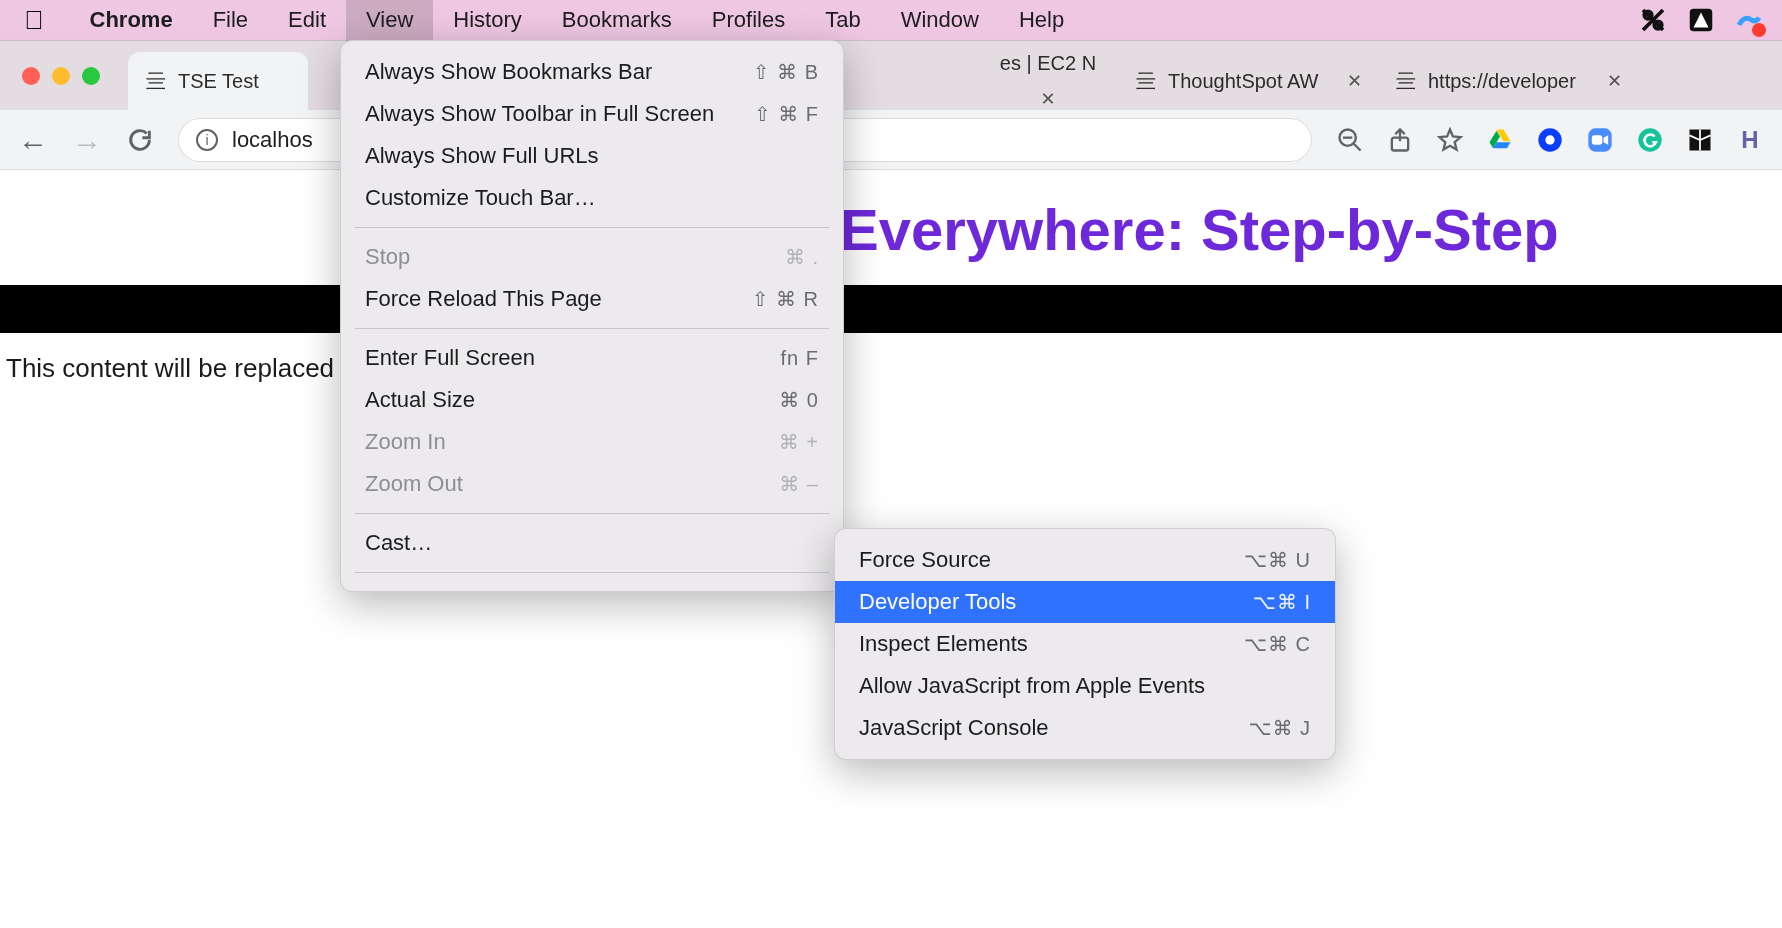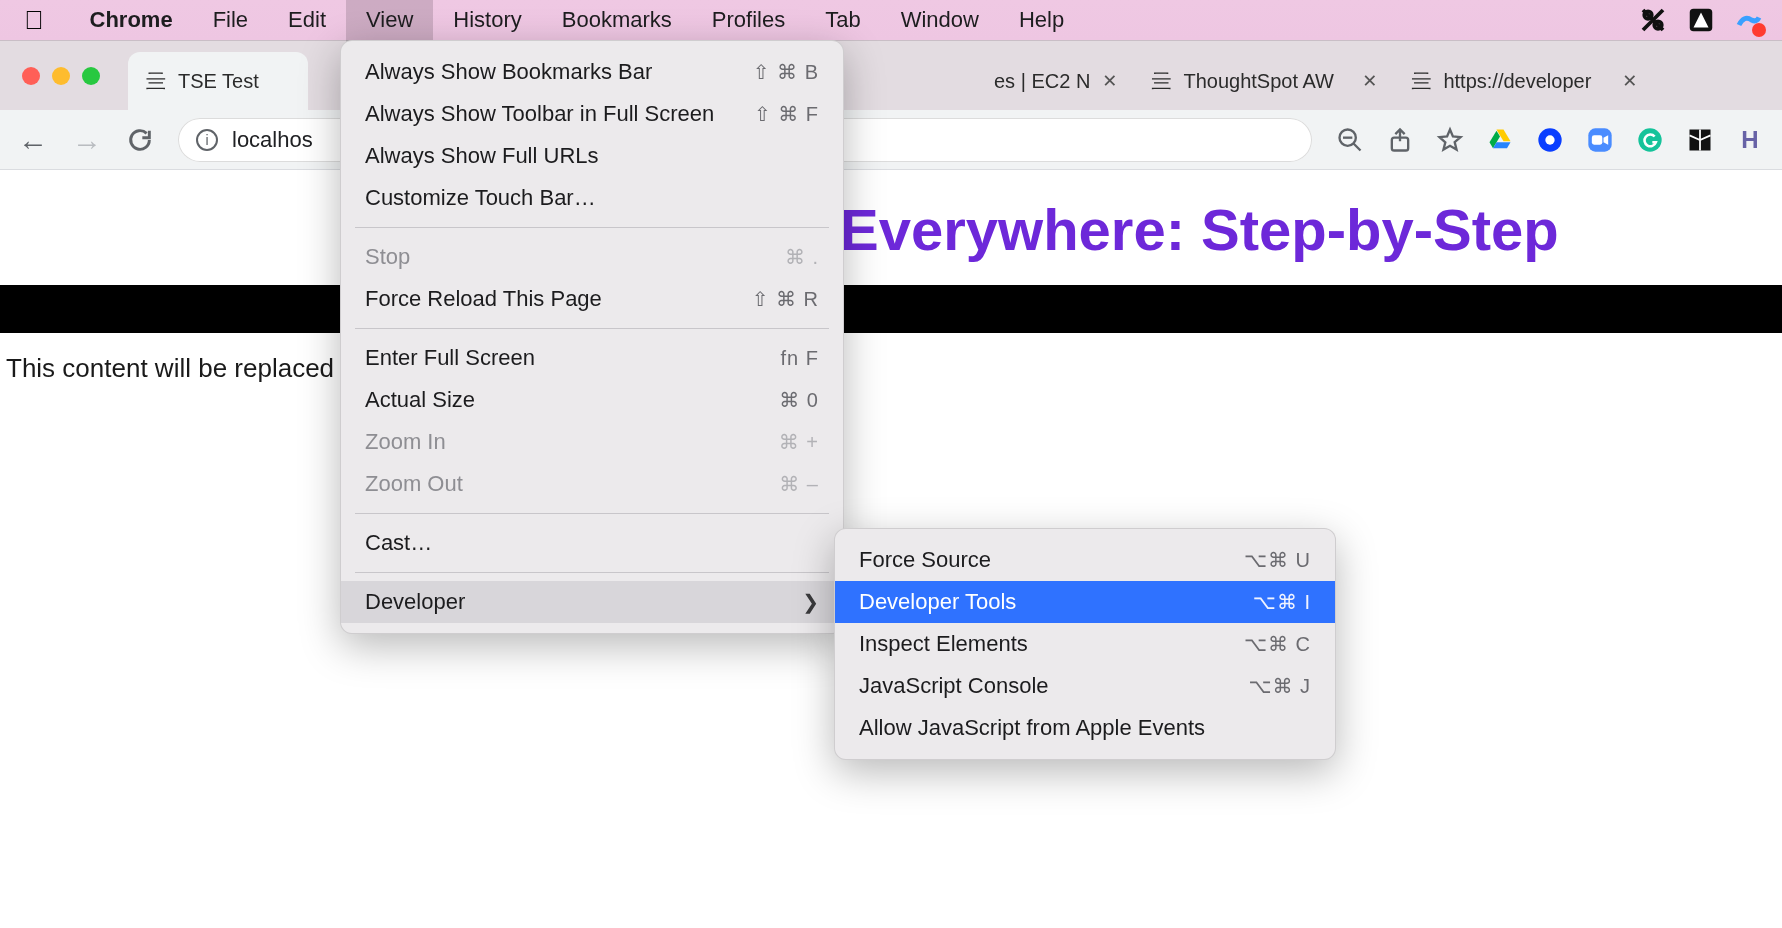--- a/index.html
+++ b/index.html
@@ -143,21 +143,21 @@
 
     <div class="tab active" style="min-width:180px;">
       <span class="favicon">
           <span class="ts-glyph">亖</span>
         </span>
       <span class="title">TSE Test</span>
     </div>
 
     <div style="width:670px"></div>
 
-    <div class="tab" style="min-width:140px;">
+    <div class="tab" style="min-width:140px;flex-direction:column;">
       <span class="title">es | EC2 N</span>
       <span class="close">✕</span>
     </div>
 
     <div class="tab">
       <span class="favicon">
           <span class="ts-glyph">亖</span>
         </span>
       <span class="title">ThoughtSpot AW</span>
       <span class="close">✕</span>
@@ -290,40 +290,36 @@
   <div class="mi disabled">
     <span>Zoom Out</span>
     <span class="sc">⌘ –</span>
   </div>
   <div class="sep"></div>
   <div class="mi">
     <span>Cast…</span>
       <span></span>
   </div>
   <div class="sep"></div>
-  <div class="mi submenu-parent active-row">
-    <span>Developer</span>
-    <span class="chev">❯</span>
-  </div>
 </div>
 
 <div class="menu submenu developer">
   <div class="mi">
     <span>Force Source</span>
     <span class="sc">⌥⌘ U</span>
   </div>
   <div class="mi selected">
     <span>Developer Tools</span>
     <span class="sc">⌥⌘ I</span>
   </div>
   <div class="mi">
     <span>Inspect Elements</span>
     <span class="sc">⌥⌘ C</span>
   </div>
   <div class="mi">
+    <span>Allow JavaScript from Apple Events</span>
+    <span class="sc"></span>
+  </div>
+  <div class="mi">
     <span>JavaScript Console</span>
     <span class="sc">⌥⌘ J</span>
   </div>
-  <div class="mi">
-    <span>Allow JavaScript from Apple Events</span>
-    <span class="sc"></span>
-  </div>
 </div>
 
 </body></html>

